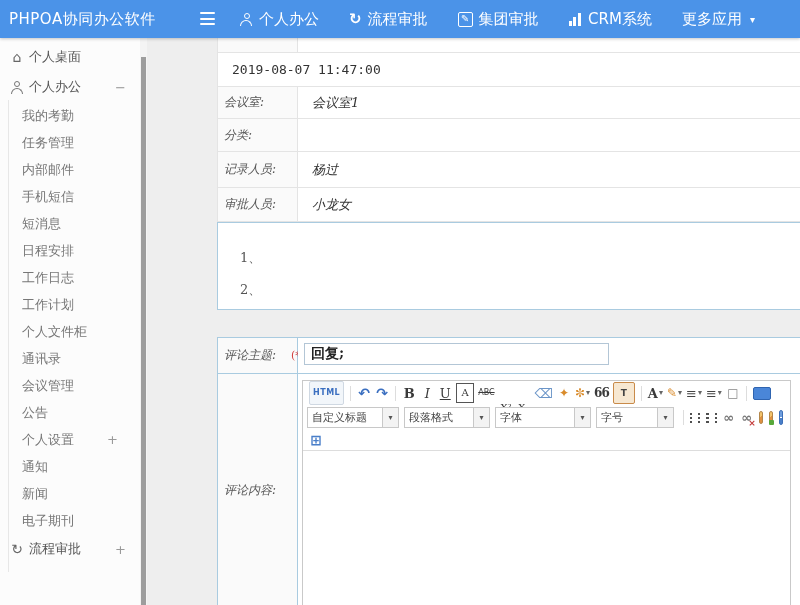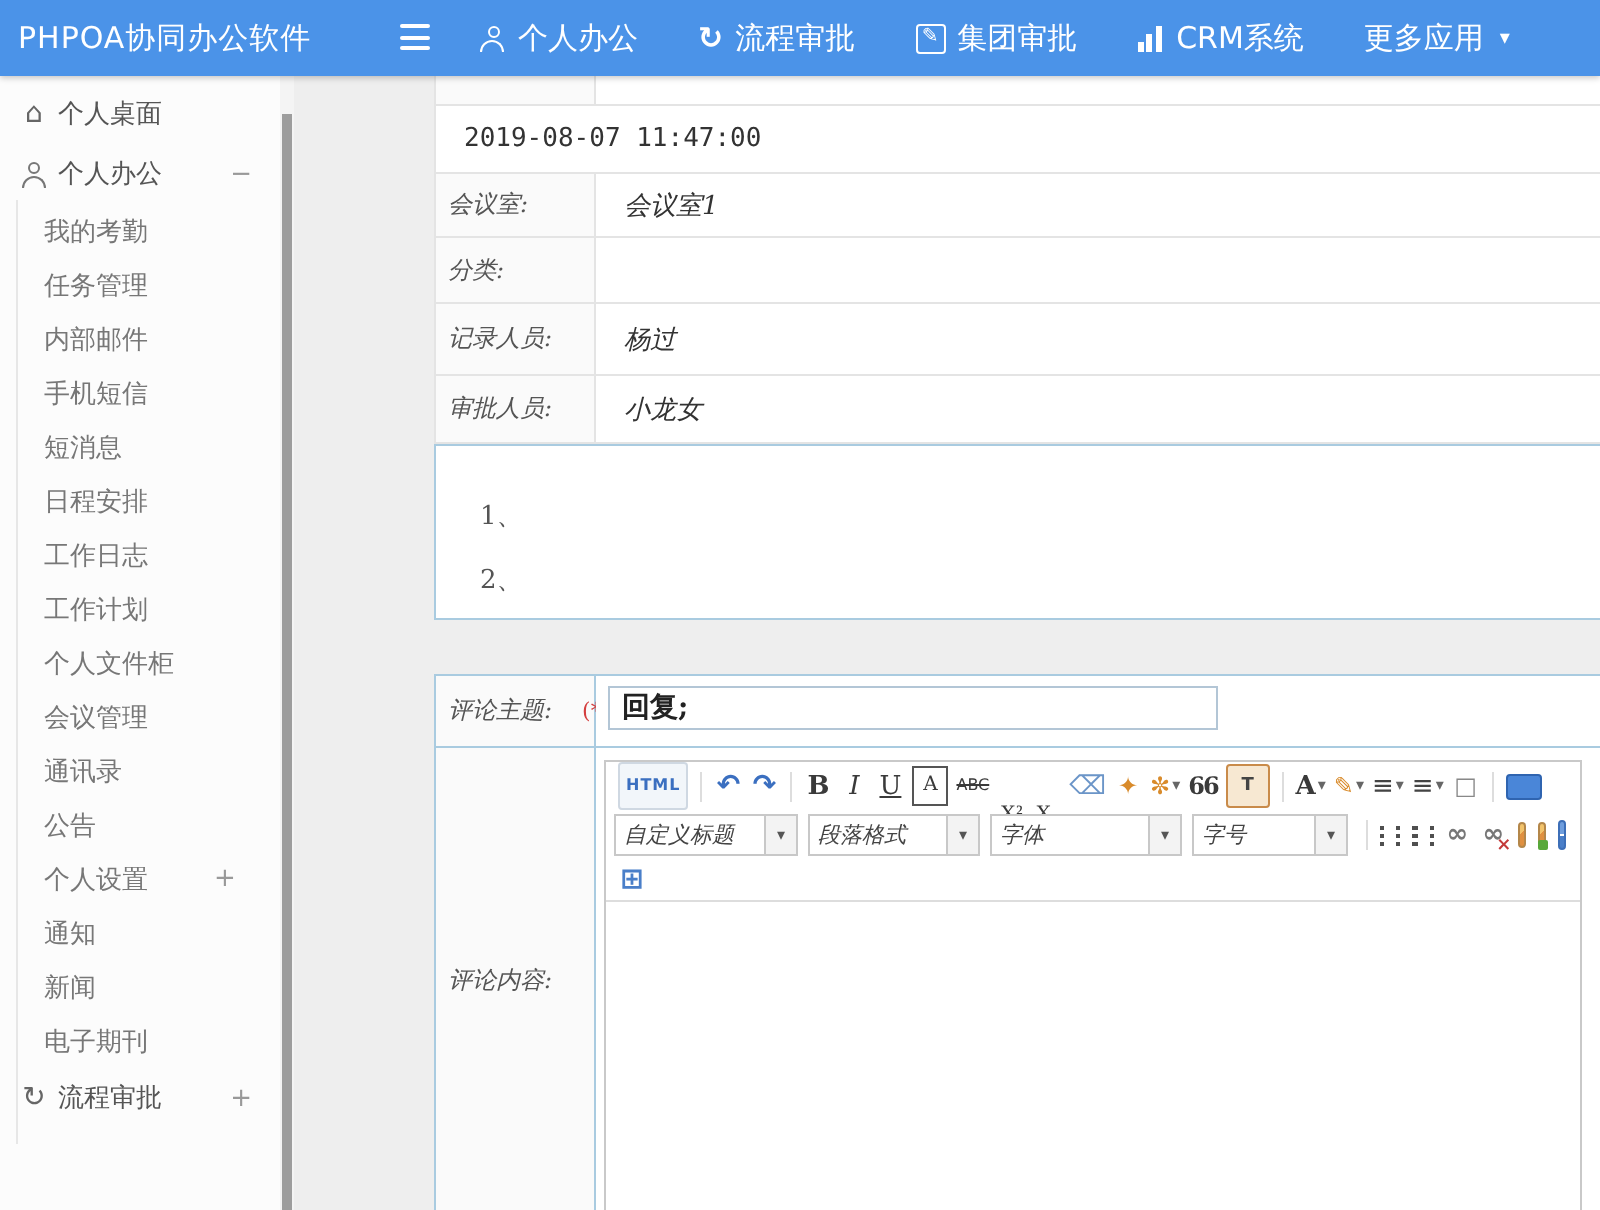--- a/index.html
+++ b/index.html
@@ -112,21 +112,21 @@
   .paste-box{border:1px solid #c98b4a;background:#f7e8d2;font-size:9px;font-weight:bold;
     color:#444;padding:1px 3px;border-radius:2px;}
   .g-A{font-family:"DejaVu Serif",serif;font-size:13px;font-weight:bold;}
   .g-list{font-size:13px;color:#444;}
   .g-page{font-size:12px;color:#888;}
   .icon-monitor{width:16px;height:11px;background:#4a86d8;border:1px solid #2f64b0;border-radius:2px;}
   
   .dd{display:flex;align-items:stretch;border:1px solid #c8c8c8;height:19px;background:#fff;
     margin-right:5px;cursor:pointer;}
   .dd-label{display:flex;align-items:center;padding:0 4px;
-    font-family:"DejaVu Serif",serif;font-style:italic;font-size:11px;color:#444;white-space:nowrap;}
+    font-family:"DejaVu Serif",serif;font-size:11px;color:#444;white-space:nowrap;}
   .dd-arrow{width:15px;display:flex;align-items:center;justify-content:center;
     border-left:1px solid #c8c8c8;background:#f3f3f3;font-size:8px;color:#555;}
   .dd.w1 .dd-label{width:66px;} .dd.w2 .dd-label{width:60px;}
   .dd.w3 .dd-label{width:70px;} .dd.w4 .dd-label{width:52px;}
   .align-icon{width:14px;height:10px;margin:0 3px;
     background:repeating-linear-gradient(to bottom,#4f4f4f 0 2px,transparent 2px 4px);}
   .g-link{font-size:13px;font-weight:bold;color:#777;}
   .unlink-wrap{position:relative;}
   .unlink-x{position:absolute;right:-2px;bottom:-1px;color:#c43a3a;font-size:9px;font-weight:bold;}
   .icon-img{width:15px;height:11px;border:1px solid #b4874a;border-radius:2px;
@@ -213,24 +213,24 @@
     <div class="side-item sub">
       <span class="side-label">工作日志</span>
     </div>
     <div class="side-item sub">
       <span class="side-label">工作计划</span>
     </div>
     <div class="side-item sub">
       <span class="side-label">个人文件柜</span>
     </div>
     <div class="side-item sub">
+      <span class="side-label">通讯录</span>
+    </div>
+    <div class="side-item sub">
       <span class="side-label">会议管理</span>
-    </div>
-    <div class="side-item sub">
-      <span class="side-label">通讯录</span>
     </div>
     <div class="side-item sub">
       <span class="side-label">公告</span>
     </div>
     <div class="side-item sub">
       <span class="side-label">个人设置</span>
       <span class="toggle">+</span>
     </div>
     <div class="side-item sub">
       <span class="side-label">通知</span>

